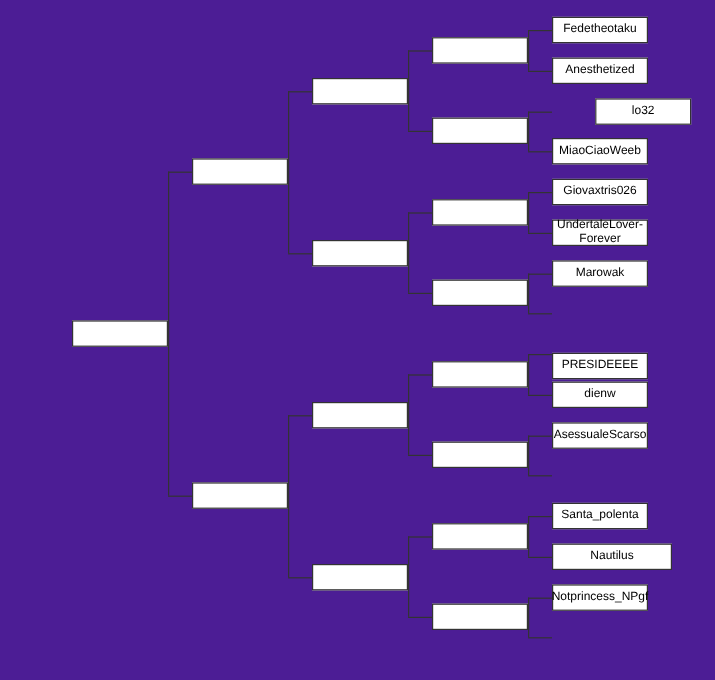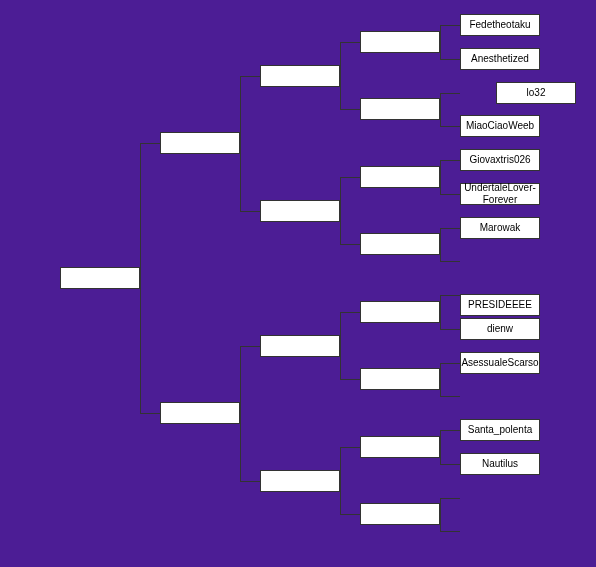--- a/index.html
+++ b/index.html
@@ -44,21 +44,22 @@
     <div class="bracket-box" style="left: 460px; top: 47.75px; width: 80px; height: 22px;">Anesthetized</div>
     <div class="bracket-box" style="left: 460px; top: 81.5px; width: 80px; height: 22px; margin-left: 36px;">lo32</div>
     <div class="bracket-box" style="left: 460px; top: 115.25px; width: 80px; height: 22px;">MiaoCiaoWeeb</div>
     <div class="bracket-box" style="left: 460px; top: 149px; width: 80px; height: 22px;">Giovaxtris026</div>
     <div class="bracket-box" style="left: 460px; top: 182.75px; width: 80px; height: 22px;">UndertaleLover-Forever</div>
     <div class="bracket-box" style="left: 460px; top: 216.5px; width: 80px; height: 22px;">Marowak</div>
     <div class="bracket-box" style="left: 460px; top: 250.25px; width: 80px; height: 22px; margin-top: 44px;">PRESIDEEEE</div>
     <div class="bracket-box" style="left: 460px; top: 317.75px; width: 80px; height: 22px;">dienw</div>
     <div class="bracket-box" style="left: 460px; top: 351.5px; width: 80px; height: 22px;">AsessualeScarso</div>
     <div class="bracket-box" style="left: 460px; top: 419px; width: 80px; height: 22px; text-align: right;">Santa_polenta</div>
-    <div class="bracket-box" style="left: 460px; top: 452.75px; width: 80px; height: 22px;">Nautilus</div>
+    <div class="bracket-box" style="left: 460px; top: 452.75px; width: 100px; height: 22px;">Nautilus</div>
+    <div class="bracket-box" style="left: 460px; top: 486.5px; width: 80px; height: 22px;">Notprincess_NPgf</div>
     <div class="bracket-box" style="left: 360px; top: 30.875px; width: 80px; height: 22px;"></div>
     <div class="bracket-line h-line" style="left: 440px; top: 25px; width: 20px;"></div>
     <div class="bracket-line h-line" style="left: 440px; top: 58.75px; width: 20px;"></div>
     <div class="bracket-line v-line" style="left: 440px; top: 25px; height: 33.75px;"></div>
     <div class="bracket-box" style="left: 360px; top: 98.375px; width: 80px; height: 22px;"></div>
     <div class="bracket-line h-line" style="left: 440px; top: 92.5px; width: 20px;"></div>
     <div class="bracket-line h-line" style="left: 440px; top: 126.25px; width: 20px;"></div>
     <div class="bracket-line v-line" style="left: 440px; top: 92.5px; height: 33.75px;"></div>
     <div class="bracket-box" style="left: 360px; top: 165.875px; width: 80px; height: 22px;"></div>
     <div class="bracket-line h-line" style="left: 440px; top: 160px; width: 20px;"></div>

